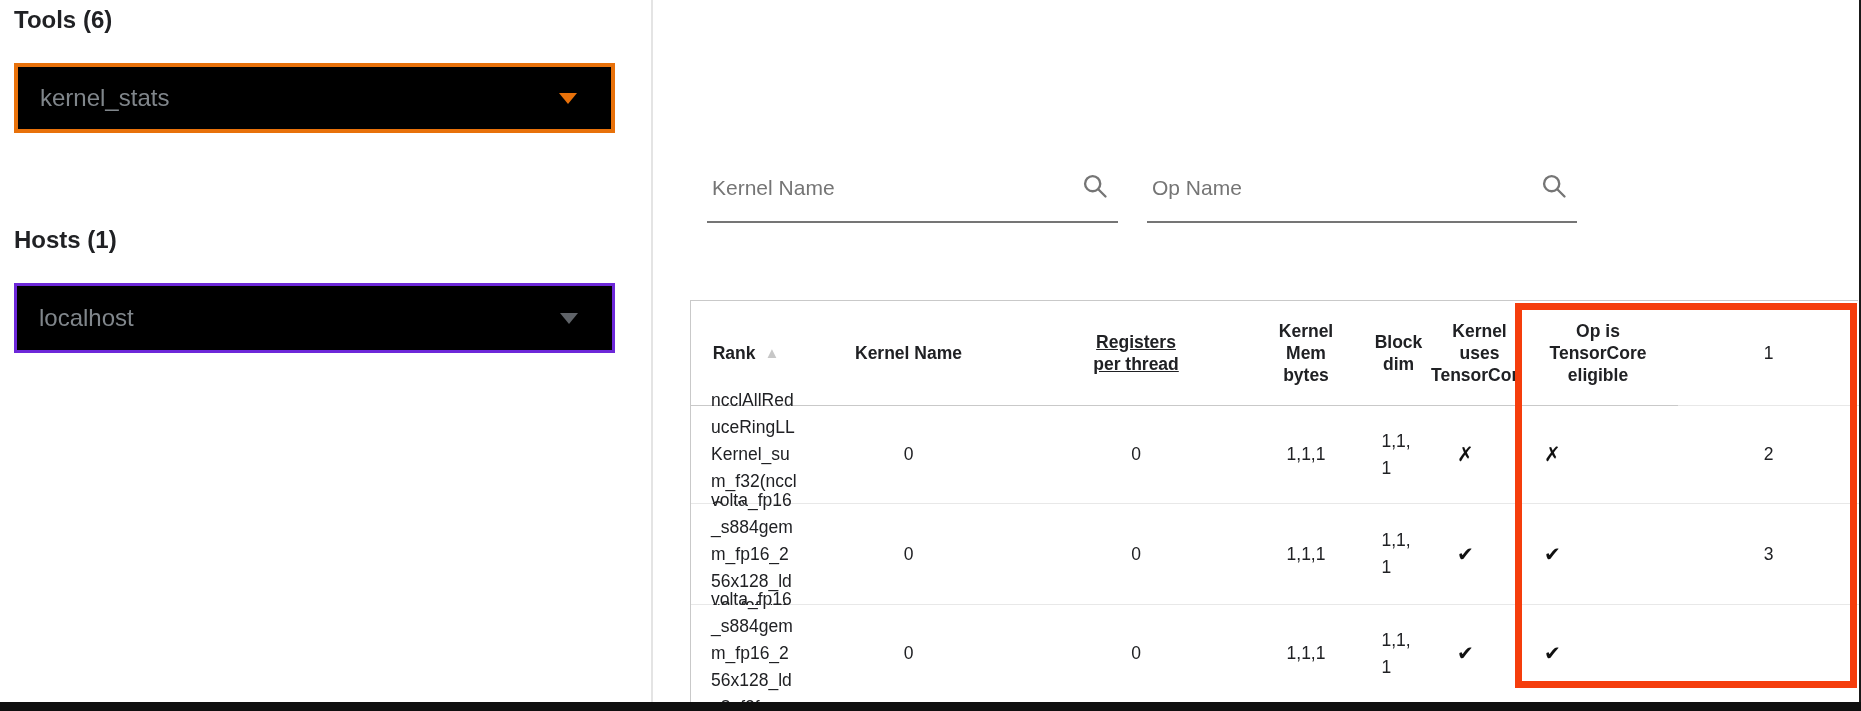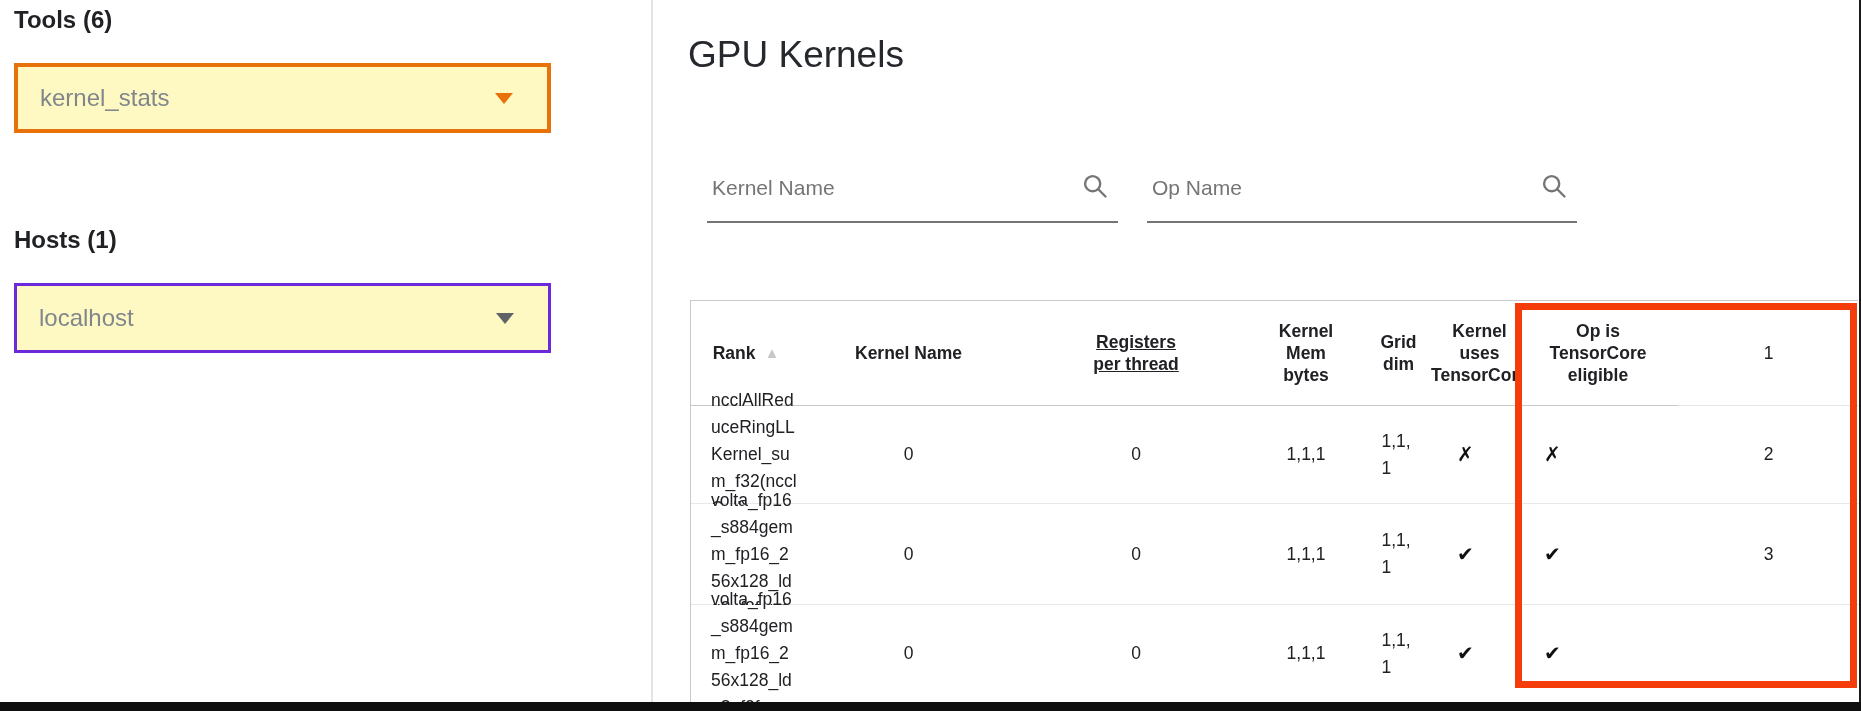--- a/index.html
+++ b/index.html
@@ -13,21 +13,21 @@
   .right-edge { position:absolute; top:0; right:0; width:2px; height:711px; background:#1a1a1a; }
   .bottom-bar { position:absolute; left:0; bottom:0; width:1861px; height:9px; background:#0f0f0f; }
 
   
   .sidebar { position:absolute; left:0; top:0; width:651px; height:711px; background:#fff; }
   .sidebar-divider { position:absolute; left:651px; top:0; width:2px; height:702px; background:#e4e4e4; }
   .side-heading { position:absolute; left:14px; font-size:24px; font-weight:700; color:#202124; }
   .heading-tools { top:6px; }
   .heading-hosts { top:226px; }
   .select-box {
-    position:absolute; left:14px; width:537px; height:70px; background:#fef9c3;
+    position:absolute; left:14px; width:601px; height:70px; background:#000000;
     display:flex; align-items:center; cursor:pointer;
   }
   .select-tools { top:63px; border:4px solid #e8710a; }
   .select-hosts { top:283px; border:3px solid #6d28d9; }
   .select-value { margin-left:22px; font-size:24px; color:#80868b; flex:1 1 auto;
                   white-space:nowrap; overflow:hidden; }
   .caret { width:0; height:0; border-left:9px solid transparent; border-right:9px solid transparent;
            border-top:11px solid #5f6368; margin-right:34px; flex:0 0 auto; }
   .caret-orange { border-top-color:#e8710a; }
 
@@ -98,21 +98,20 @@
 
     <div class="side-heading heading-hosts">Hosts (1)</div>
 
     <div class="select-box select-hosts">
       <span class="select-value">localhost</span>
       <span class="caret"></span>
     </div>
   </div>
   <div class="sidebar-divider"></div>
 
-  <div class="page-title">GPU Kernels</div>
 
   <div class="search-field search-kernel">
     <input type="text" placeholder="Kernel Name" style="">
     <svg class="search-icon" viewBox="0 0 24 24">
       <circle cx="10" cy="10" r="6.5" fill="none" stroke="#757575" stroke-width="2"></circle>
       <line x1="15" y1="15" x2="21" y2="21" stroke="#757575" stroke-width="2" stroke-linecap="round"></line>
     </svg>
   </div>
 
   <div class="search-field search-op">
@@ -132,21 +131,21 @@
     <div class="th">
       <span class="hdr">Kernel Name</span>
     </div>
     <div class="th">
       <span class="hdr hdr-registers">Registers per thread</span>
     </div>
     <div class="th">
       <span class="hdr hdr-shared">Kernel Mem bytes</span>
     </div>
     <div class="th">
-      <span class="hdr hdr-grid">Grid dim</span>
+      <span class="hdr hdr-block">Block dim</span>
     </div>
     <div class="th">
       <span class="hdr hdr-ktc">Kernel uses TensorCore</span>
     </div>
     <div class="th">
       <span class="hdr hdr-otc">Op is TensorCore eligible</span>
     </div>
 
     <div class="td">1</div>
     <div class="td td-kernel">

